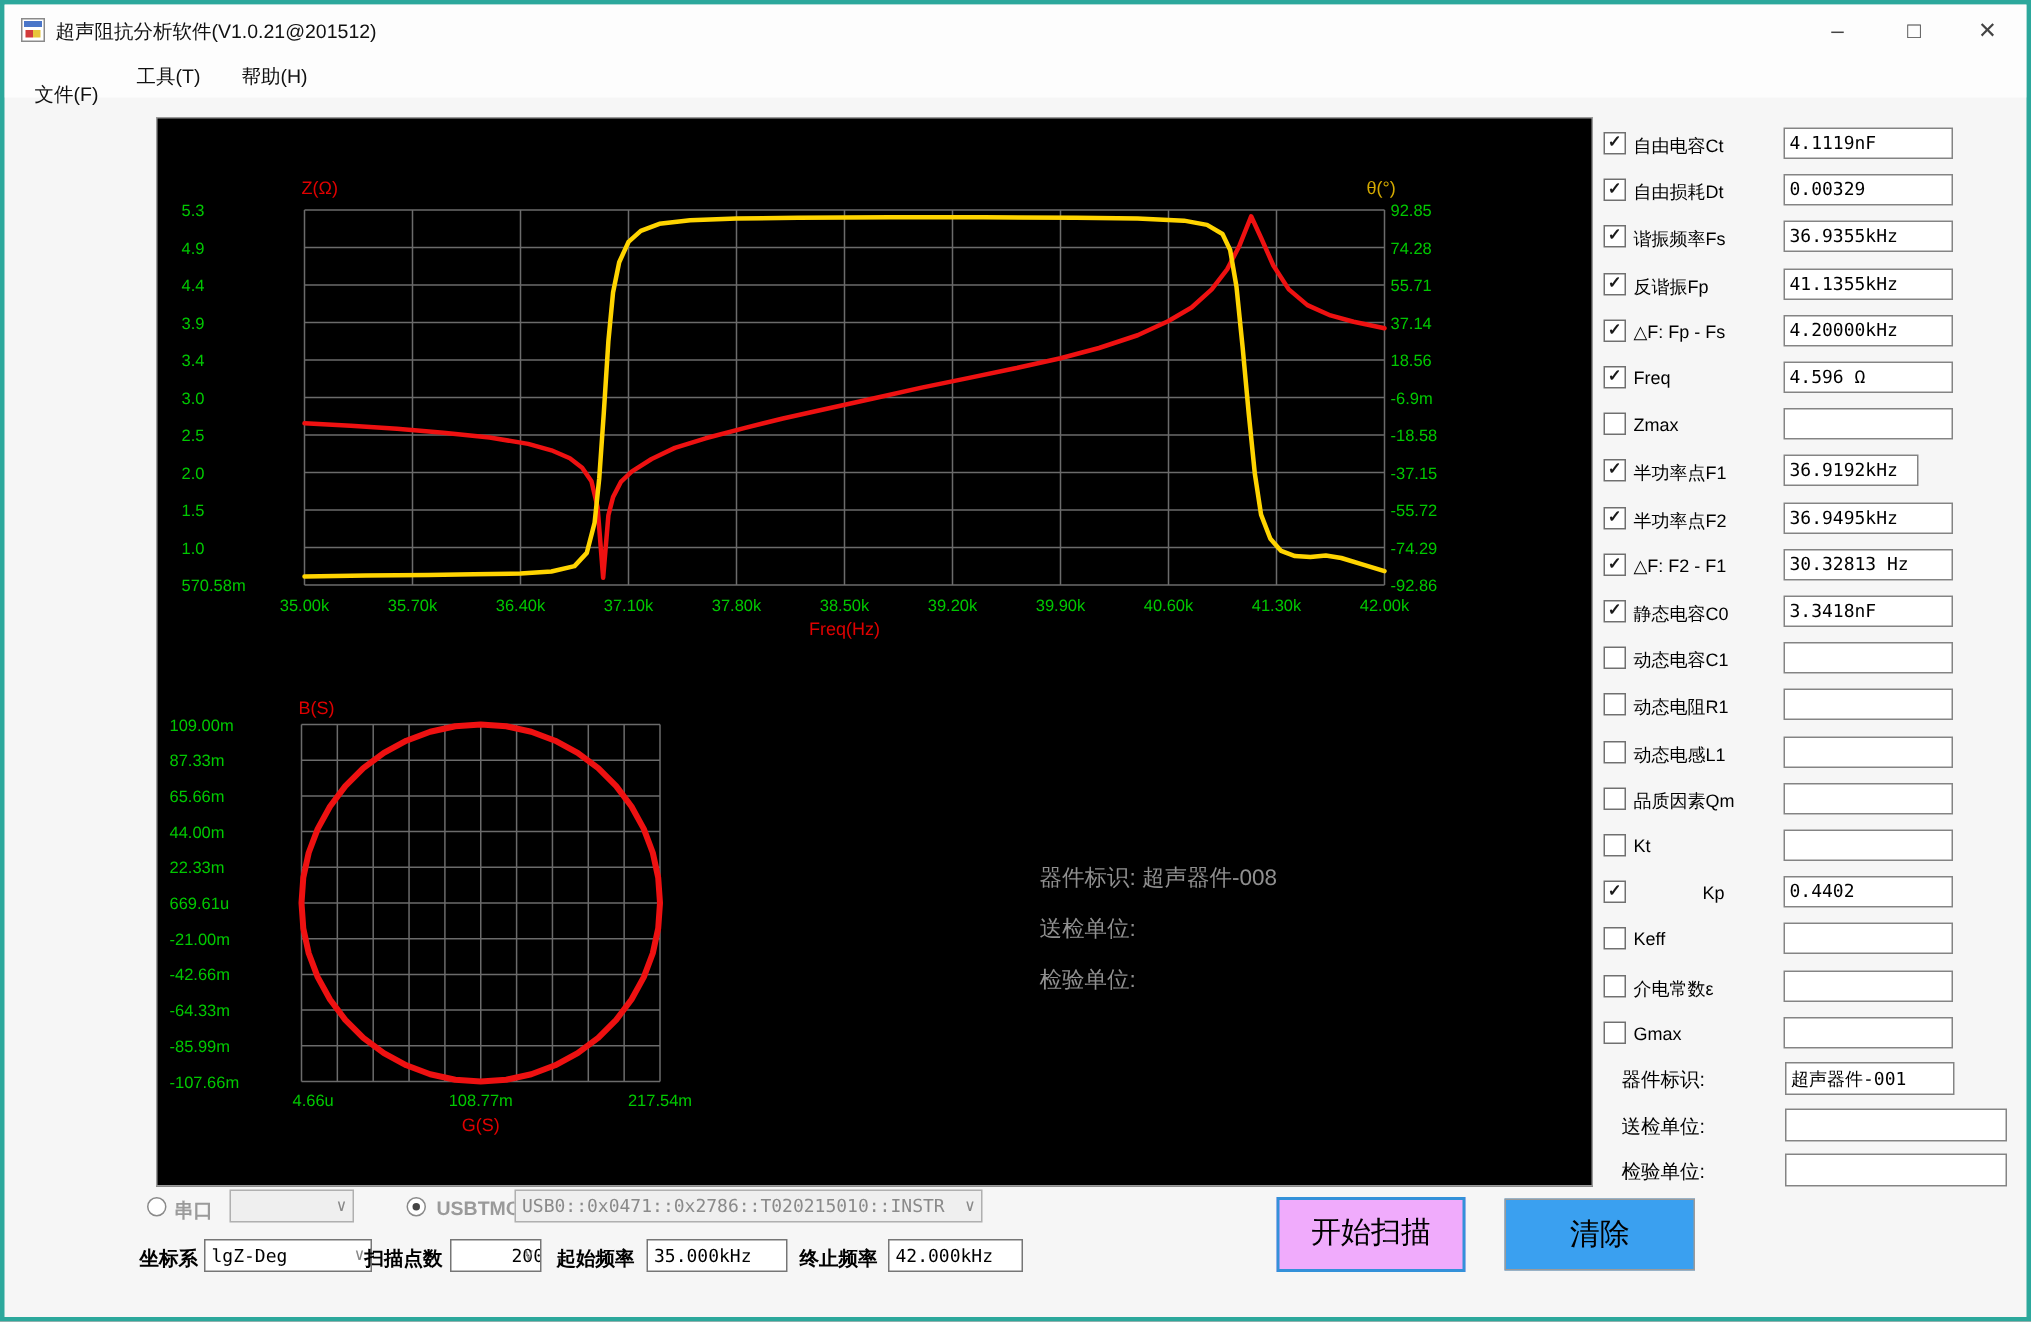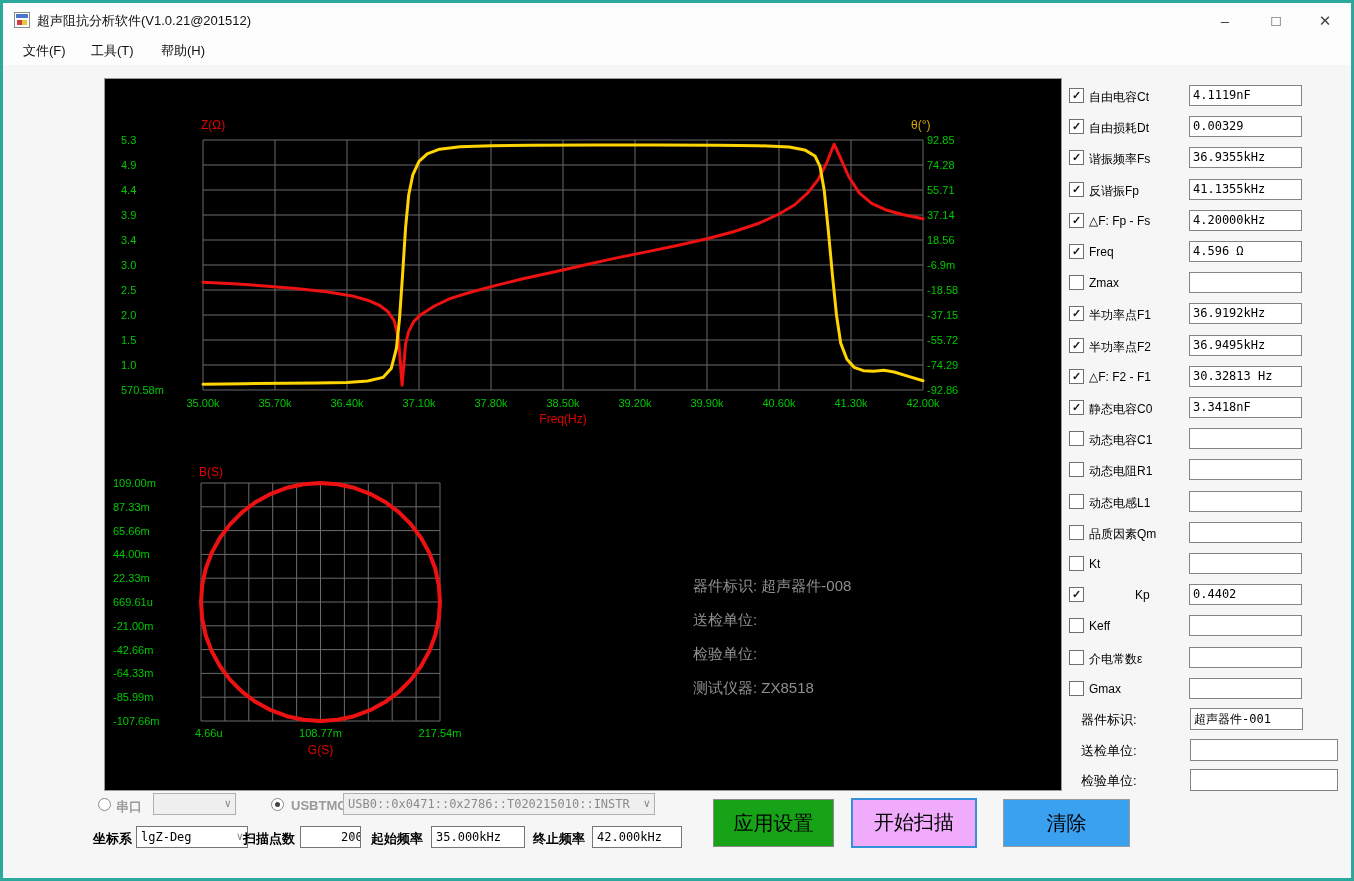--- a/index.html
+++ b/index.html
@@ -51,21 +51,21 @@
         <div class="px1"></div>
         <div class="px2"></div>
       </div>
     <div class="title-text">超声阻抗分析软件(V1.0.21@201512)</div>
     <div class="winbtn" style="left:1204px;">–</div>
     <div class="winbtn" style="left:1255px;">□</div>
     <div class="winbtn" style="left:1304px;">✕</div>
   </div>
 
   <div class="menubar">
-    <span class="menu-item" style="left:20px;">文件(F)</span>
+    <span class="menu-item" style="left:20px;margin-top:12px;">文件(F)</span>
     <span class="menu-item" style="left:88px;">工具(T)</span>
     <span class="menu-item" style="left:158px;">帮助(H)</span>
   </div>
 
   <div class="plot-panel">
     <svg id="charts" width="956" height="711">
         <line x1="98" y1="61" x2="98" y2="311" stroke="#6b6b6b" stroke-width="1"></line>
         <line x1="170" y1="61" x2="170" y2="311" stroke="#6b6b6b" stroke-width="1"></line>
         <line x1="242" y1="61" x2="242" y2="311" stroke="#6b6b6b" stroke-width="1"></line>
         <line x1="314" y1="61" x2="314" y2="311" stroke="#6b6b6b" stroke-width="1"></line>
@@ -162,21 +162,20 @@
         <text x="215.5" y="658" fill="#00c800" font-size="11" text-anchor="middle">108.77m</text>
         <text x="335" y="658" fill="#00c800" font-size="11" text-anchor="middle">217.54m</text>
         <text x="94" y="397" fill="#e00000" font-size="12">B(S)</text>
         <text x="215.5" y="675" fill="#e00000" font-size="12" text-anchor="middle">G(S)</text>
         <polygon points="335.0,523.0 333.8,506.1 330.2,489.5 324.2,473.6 316.0,458.7 305.8,445.1 293.8,433.1 280.1,422.9 265.1,414.8 249.2,408.8 232.5,405.2 215.5,404.0 198.5,405.2 181.8,408.8 165.9,414.8 150.9,422.9 137.2,433.1 125.2,445.1 115.0,458.7 106.8,473.6 100.8,489.5 97.2,506.1 96.0,523.0 97.2,539.9 100.8,556.5 106.8,572.4 115.0,587.3 125.2,600.9 137.2,612.9 150.9,623.1 165.9,631.2 181.8,637.2 198.5,640.8 215.5,642.0 232.5,640.8 249.2,637.2 265.1,631.2 280.1,623.1 293.8,612.9 305.8,600.9 316.0,587.3 324.2,572.4 330.2,556.5 333.8,539.9 335.0,523.0" fill="none" stroke="#ee1111" stroke-width="4" stroke-linejoin="round"></polygon>
       </svg>
     <div class="info-overlay" id="info-overlay">
         <div>器件标识: 超声器件-008</div>
         <div>送检单位:</div>
         <div>检验单位:</div>
-        <div>测试仪器: ZX8518</div>
       </div>
   </div>
 
   <div id="results">
       <span class="cb" style="left: 1066px; top: 85px;">✓</span>
       <span class="row-label" style="left: 1086px; top: 86px;">自由电容Ct</span>
       <div class="tb" style="left: 1186px; top: 82px; width: 113px; height: 21px;">4.1119nF</div>
       <span class="cb" style="left: 1066px; top: 116px;">✓</span>
       <span class="row-label" style="left: 1086px; top: 117px;">自由损耗Dt</span>
       <div class="tb" style="left: 1186px; top: 113px; width: 113px; height: 21px;">0.00329</div>
@@ -190,21 +189,21 @@
       <span class="row-label" style="left: 1086px; top: 211px;">△F: Fp - Fs</span>
       <div class="tb" style="left: 1186px; top: 207px; width: 113px; height: 21px;">4.20000kHz</div>
       <span class="cb" style="left: 1066px; top: 241px;">✓</span>
       <span class="row-label" style="left: 1086px; top: 242px;">Freq</span>
       <div class="tb" style="left: 1186px; top: 238px; width: 113px; height: 21px;">4.596 Ω</div>
       <span class="cb" style="left: 1066px; top: 272px;"></span>
       <span class="row-label" style="left: 1086px; top: 273px;">Zmax</span>
       <div class="tb" style="left: 1186px; top: 269px; width: 113px; height: 21px;"></div>
       <span class="cb" style="left: 1066px; top: 303px;">✓</span>
       <span class="row-label" style="left: 1086px; top: 304px;">半功率点F1</span>
-      <div class="tb" style="left: 1186px; top: 300px; width: 113px; height: 21px;">36.9192kHz</div>
+      <div class="tb" style="left: 1186px; top: 300px; width: 90px; height: 21px;">36.9192kHz</div>
       <span class="cb" style="left: 1066px; top: 335px;">✓</span>
       <span class="row-label" style="left: 1086px; top: 336px;">半功率点F2</span>
       <div class="tb" style="left: 1186px; top: 332px; width: 113px; height: 21px;">36.9495kHz</div>
       <span class="cb" style="left: 1066px; top: 366px;">✓</span>
       <span class="row-label" style="left: 1086px; top: 367px;">△F: F2 - F1</span>
       <div class="tb" style="left: 1186px; top: 363px; width: 113px; height: 21px;">30.32813 Hz</div>
       <span class="cb" style="left: 1066px; top: 397px;">✓</span>
       <span class="row-label" style="left: 1086px; top: 398px;">静态电容C0</span>
       <div class="tb" style="left: 1186px; top: 394px; width: 113px; height: 21px;">3.3418nF</div>
       <span class="cb" style="left: 1066px; top: 428px;"></span>
@@ -261,17 +260,16 @@
   </div>
   <span class="ctl-label" style="left:240px;top:827px;">扫描点数</span>
   <div class="combo" style="left:297px;top:823px;width:61px;padding-left:40px;">
     <span>2001</span><span class="arr">∨</span>
   </div>
   <span class="ctl-label" style="left:368px;top:827px;">起始频率</span>
   <div class="field" style="left:428px;top:823px;width:94px;">35.000kHz</div>
   <span class="ctl-label" style="left:530px;top:827px;">终止频率</span>
   <div class="field" style="left:589px;top:823px;width:90px;">42.000kHz</div>
 
-  <div class="bigbtn btn-apply">应用设置</div>
   <div class="bigbtn btn-start">开始扫描</div>
   <div class="bigbtn btn-clear">清除</div>
 
 </div>
 
 </body></html>

